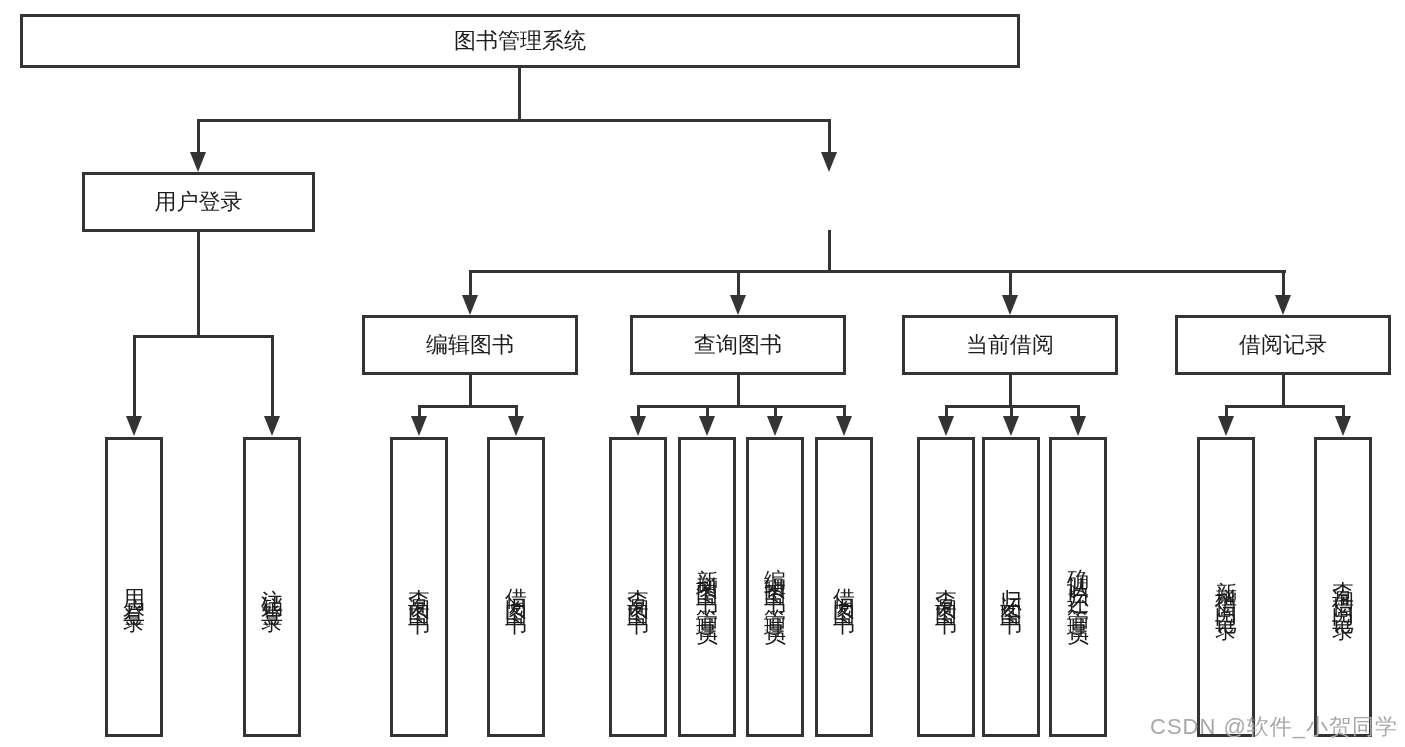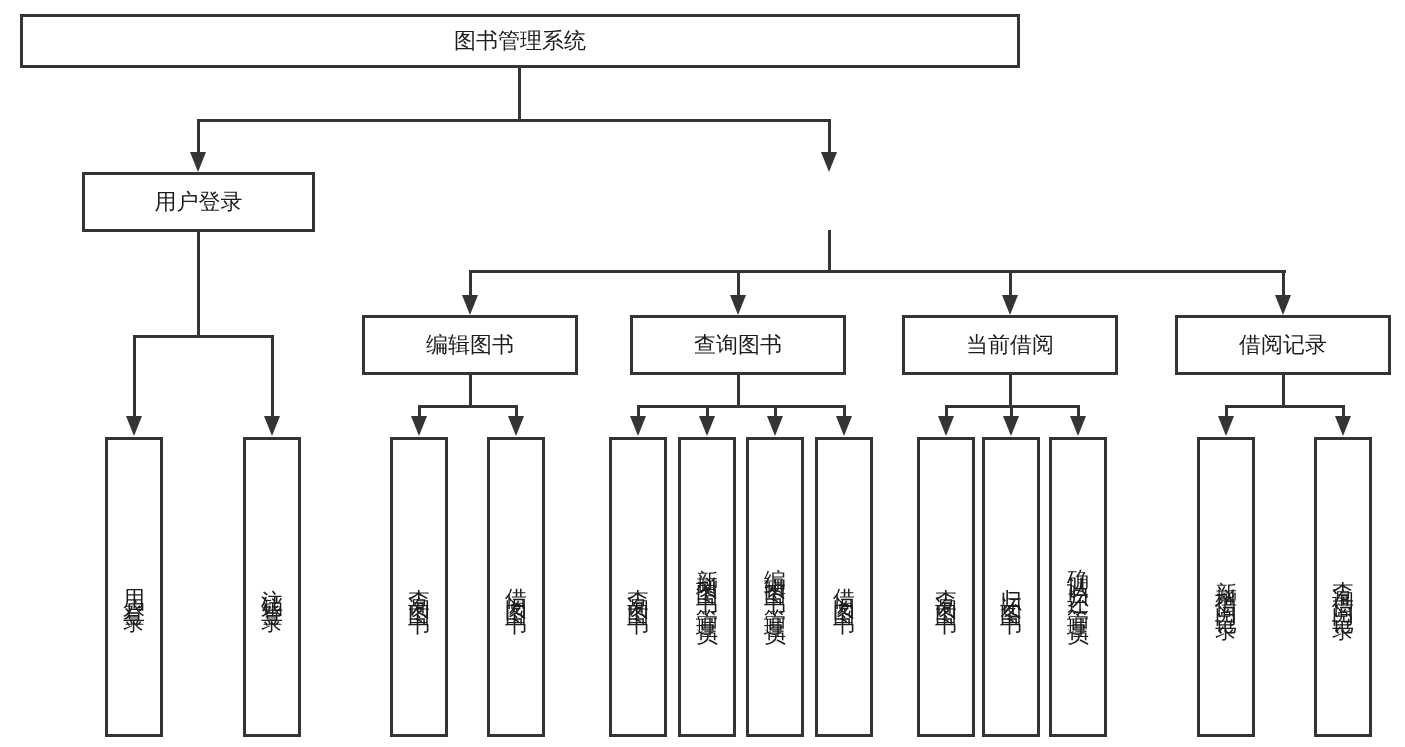--- a/index.html
+++ b/index.html
@@ -185,14 +185,15 @@
     <span class="vtext">确认归还（管理员）</span>
   </div>
 
   <div class="node" style="left:1197px;top:437px;width:58px;height:300px;">
     <span class="vtext">新增借阅记录</span>
   </div>
   <div class="node" style="left:1314px;top:437px;width:58px;height:300px;">
     <span class="vtext">查询借阅记录</span>
   </div>
 
+  <div class="watermark">CSDN @软件_小贺同学</div>
 
 </div>
 
 </body></html>

